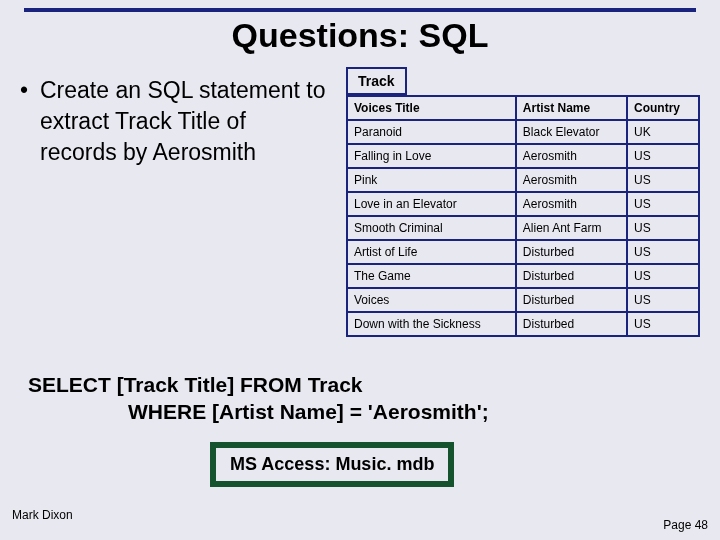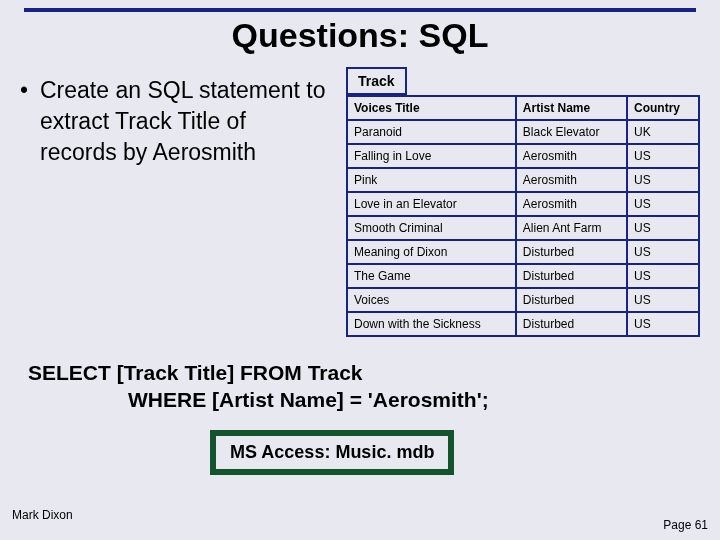--- a/index.html
+++ b/index.html
@@ -66,21 +66,21 @@
     padding: 4px 6px;
     text-align: left;
     font-weight: normal;
   }
   table.data th {
     font-weight: bold;
   }
   .sql {
     font-size: 21px;
     font-weight: bold;
-    margin: 22px 0 0 28px;
+    margin: 34px 0 0 28px;
     line-height: 1.3;
   }
   .sql .indent {
     padding-left: 100px;
     display: block;
   }
   .dbbox {
     border: 6px solid #14532d;
     display: inline-block;
     padding: 6px 14px;
@@ -144,21 +144,21 @@
             <td>Love in an Elevator</td>
             <td>Aerosmith</td>
             <td>US</td>
           </tr>
           <tr>
             <td>Smooth Criminal</td>
             <td>Alien Ant Farm</td>
             <td>US</td>
           </tr>
           <tr>
-            <td>Meaning of Dixon</td>
+            <td>Artist of Life</td>
             <td>Disturbed</td>
             <td>US</td>
           </tr>
           <tr>
             <td>The Game</td>
             <td>Disturbed</td>
             <td>US</td>
           </tr>
           <tr>
             <td>Voices</td>
@@ -176,16 +176,16 @@
 </div>
 
 <div class="sql">
   <span>SELECT [Track Title] FROM Track</span>
   <span class="indent">WHERE [Artist Name] = 'Aerosmith';</span>
 </div>
 
 <div class="dbbox">MS Access: Music. mdb</div>
 
 <div class="footer-left">Mark Dixon</div>
-<div class="footer-right">Page 61</div>
+<div class="footer-right">Page 48</div>
 
 
 
 
 </body></html>

